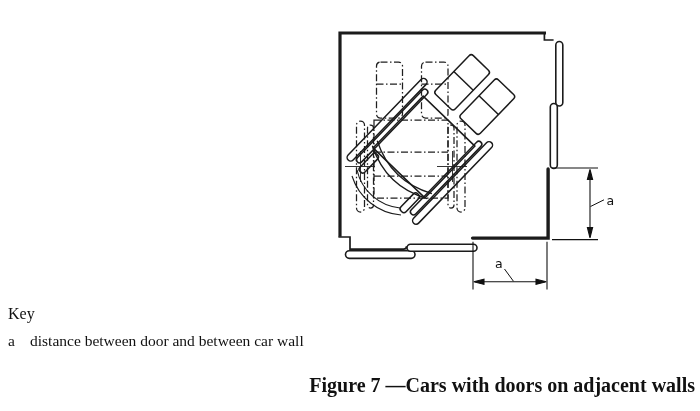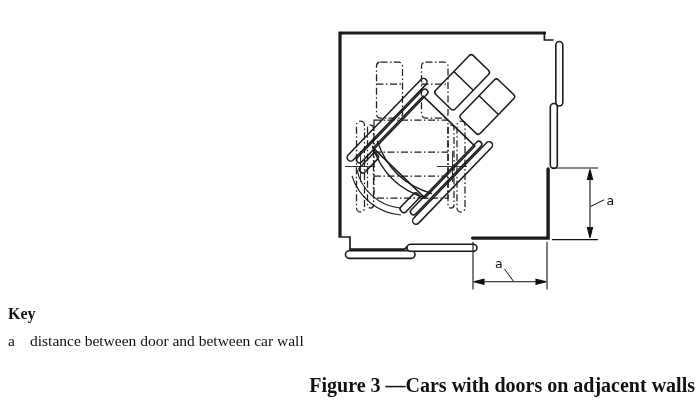--- a/index.html
+++ b/index.html
@@ -1,21 +1,21 @@
 <!DOCTYPE html>
 <html><head>
 <meta charset="utf-8">
 <style>
   html,body{margin:0;padding:0;}
   body{width:700px;height:411px;background:#ffffff;position:relative;
        font-family:"Liberation Serif","DejaVu Serif",serif;color:#111;overflow:hidden;}
   .page{position:absolute;inset:0;background:#ffffff;}
   svg.figure{position:absolute;left:0;top:0;}
   .key{position:absolute;left:8px;top:305px;}
-  .key-title{font-weight:bold;font-size:16px;line-height:1.1;}
+  .key-title{font-weight:normal;font-size:16px;line-height:1.1;}
   .key-row{margin-top:9px;font-size:15.5px;display:flex;}
   .key-symbol{width:22px;flex:0 0 22px;}
   .key-text{white-space:nowrap;}
   .caption{position:absolute;left:0;right:5px;top:374px;text-align:right;
            font-weight:bold;font-size:20px;white-space:nowrap;}
   .dimtext{font-family:"DejaVu Sans","Liberation Sans",sans-serif;font-size:12.5px;fill:#111;}
 </style>
 </head>
 <body>
 
@@ -99,15 +99,15 @@
   </svg>
 
   <div class="key">
     <div class="key-title">Key</div>
     <div class="key-row">
       <span class="key-symbol">a</span>
       <span class="key-text">distance between door and between car wall</span>
     </div>
   </div>
 
-  <div class="caption">Figure 3 —Cars with doors on adjacent walls</div>
+  <div class="caption">Figure 7 —Cars with doors on adjacent walls</div>
 
 </div>
 
 </body></html>

